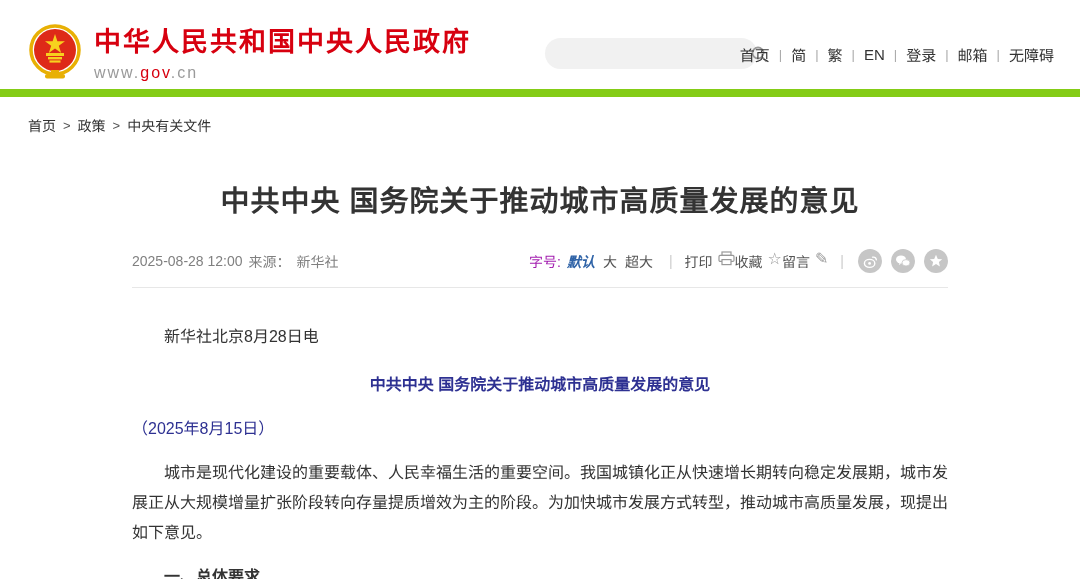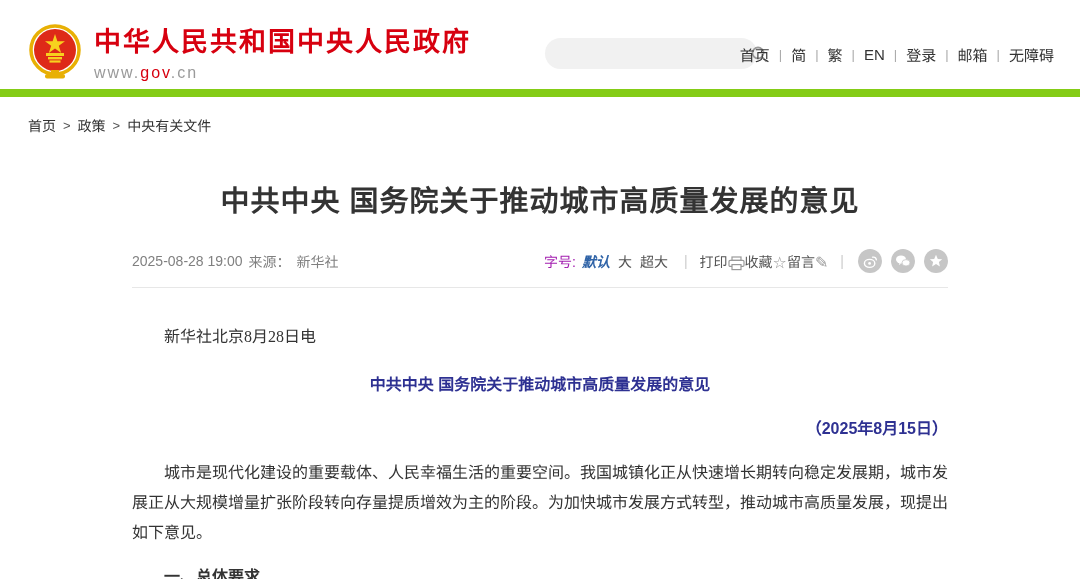--- a/index.html
+++ b/index.html
@@ -40,35 +40,35 @@
 
   .meta-row { margin-top:30px; display:flex; justify-content:space-between;
     align-items:center; border-bottom:1px solid #e7e7e7; padding-bottom:14px;
     font-size:14px; color:#808080; }
   .meta-left { display:flex; align-items:center; gap:6px; }
   .meta-right { display:flex; align-items:center; color:#555; }
   .fs-label { color:#a21caf; }
   .fs-default { color:#2f63a7; font-weight:bold; margin:0 4px 0 6px; cursor:pointer;font-style:italic; }
   .fs-opt { margin:0 4px; cursor:pointer; color:#555; }
   .v-sep { color:#ccc; margin:0 12px; }
-  .tool { display:inline-flex; align-items:flex-end; cursor:pointer; color:#555; }
+  .tool { display:inline-flex; align-items:flex-start; gap:5px; cursor:pointer; color:#555; }
   .tool + .tool { margin-left:0; }
   .tool-icon { color:#999; font-size:16px; line-height:1; }
   .tool-icon svg { display:block; }
   .share-group { display:inline-flex; gap:9px; margin-left:2px; }
   .share-circle { width:24px; height:24px; border-radius:50%; background:#c6c6c6;
     display:flex; align-items:center; justify-content:center; cursor:pointer; }
   .share-circle svg { display:block; }
 
   
   .article { margin-top:34px; font-size:16px; color:#333; line-height:30px; }
   .article p { margin-bottom:14px; }
-  .p-indent { text-indent:2em;font-family:Liberation Serif, serif; }
+  .p-indent { text-indent:2em; }
   .doc-title { text-align:center; font-weight:bold; color:#2e3192; margin-top:18px; }
-  .doc-date { text-align:right; color:#2e3192;font-weight:bold; }
+  .doc-date { text-align:left; color:#2e3192; }
   .section-head { font-weight:bold; text-indent:2em; margin-top:6px; }
 </style>
 </head>
 <body>
 
 <header class="site-header">
   <div class="logo-wrap">
     <svg class="emblem" viewBox="0 0 54 56">
       <circle cx="27" cy="26" r="24" fill="none" stroke="#e8b004" stroke-width="3.5"></circle>
       <circle cx="27" cy="26" r="21" fill="#de2a18"></circle>
@@ -118,21 +118,21 @@
   <span class="crumb">政策</span>
   <span class="b-sep">&gt;</span>
   <span class="crumb">中央有关文件</span>
 </div>
 
 <main class="content">
   <h1 class="page-title">中共中央 国务院关于推动城市高质量发展的意见</h1>
 
   <div class="meta-row">
     <div class="meta-left">
-      <span>2025-08-28 19:00</span>
+      <span>2025-08-28 12:00</span>
       <span>来源：</span>
       <span>新华社</span>
     </div>
     <div class="meta-right">
       <span class="fs-label">字号:</span>
       <span class="fs-default">默认</span>
       <span class="fs-opt">大</span>
       <span class="fs-opt">超大</span>
       <span class="v-sep">|</span>
       <span class="tool">

